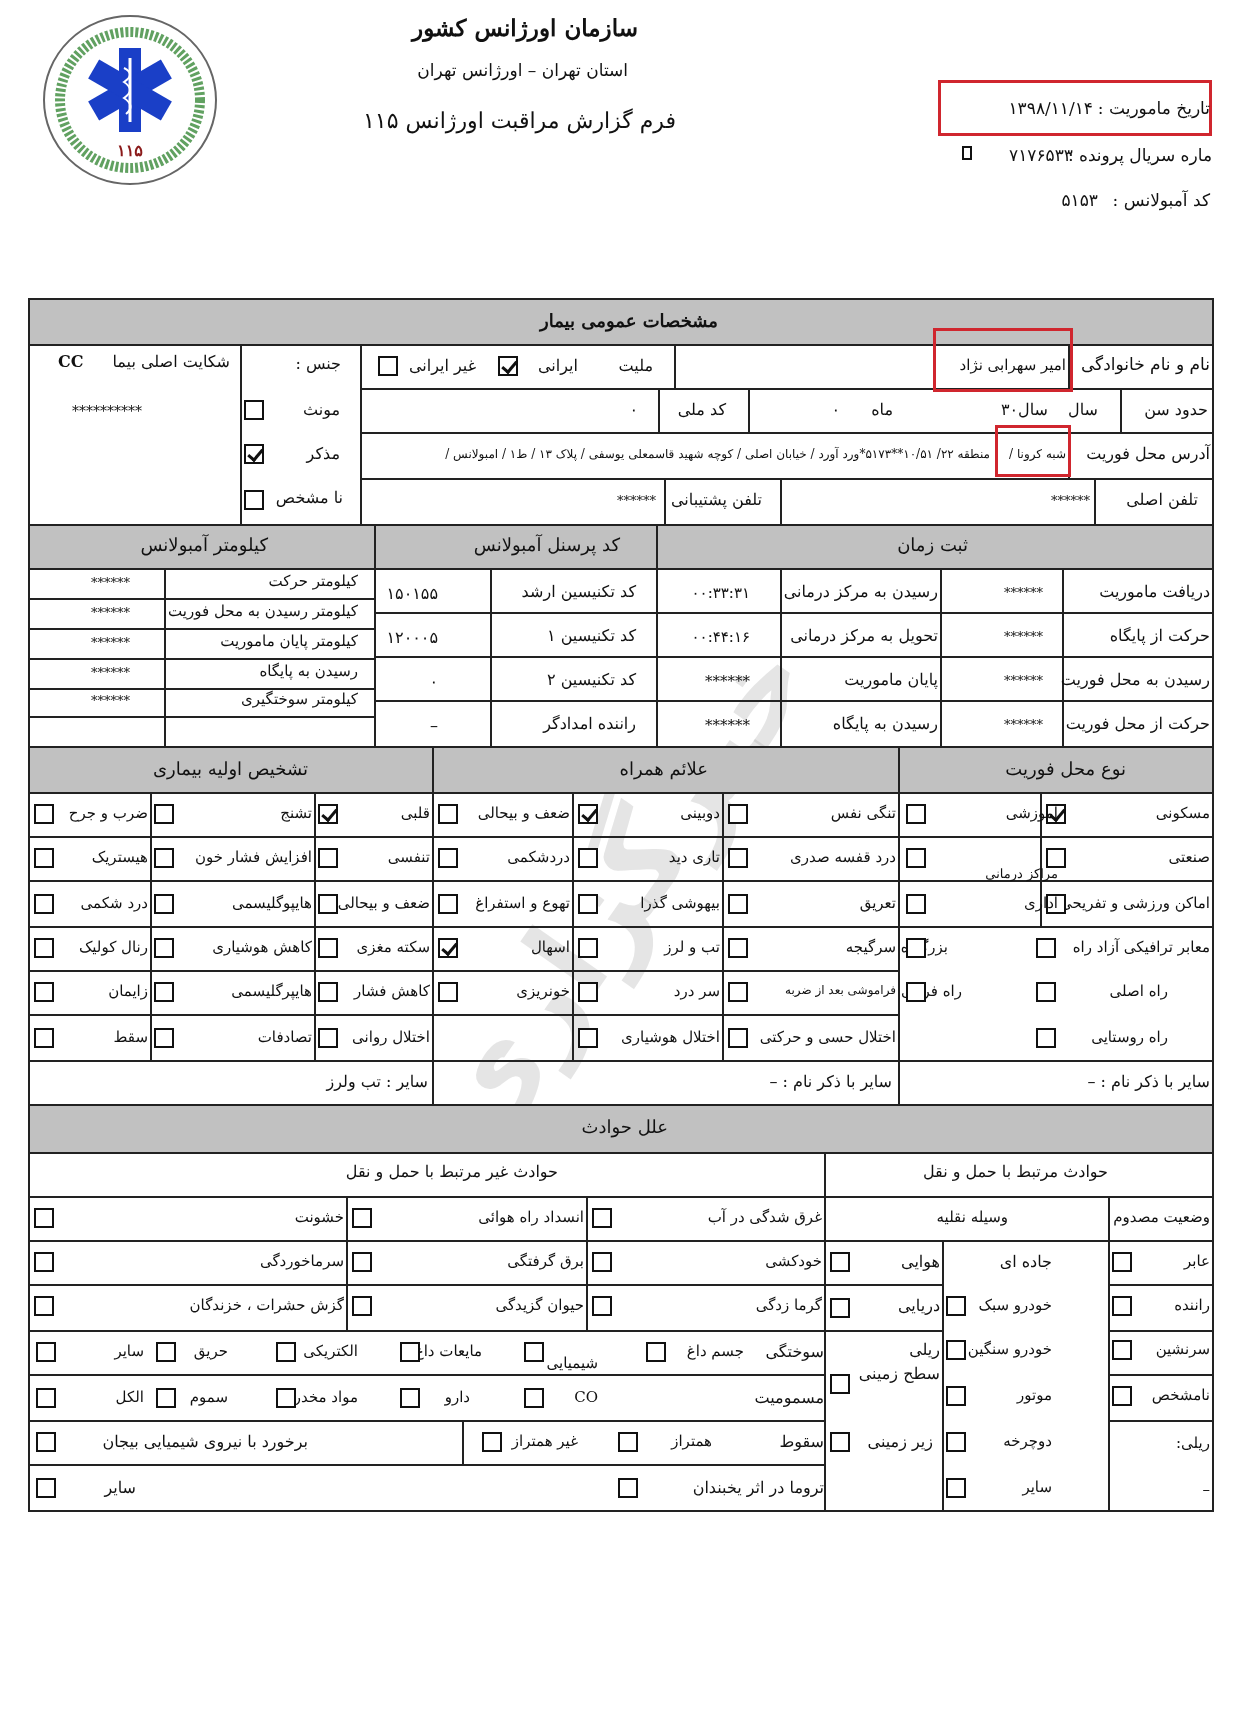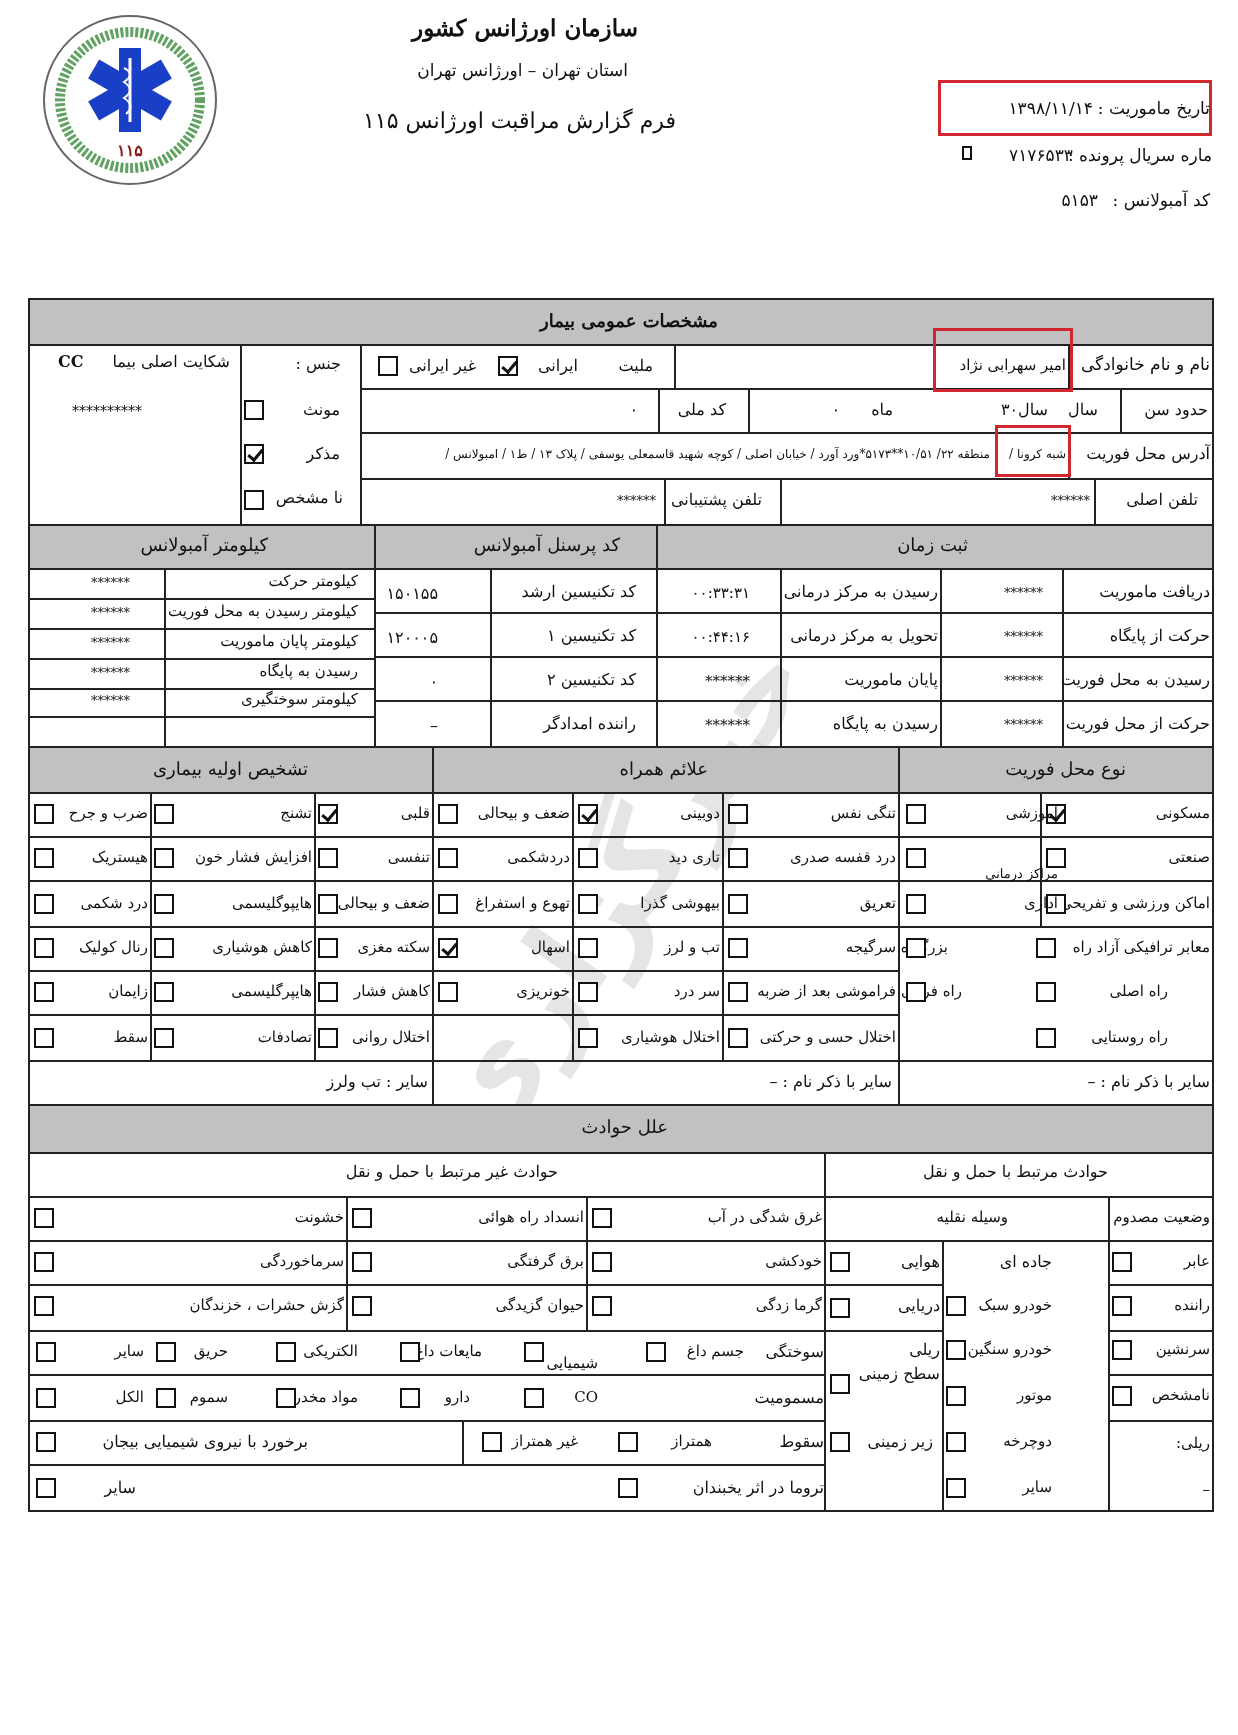--- a/index.html
+++ b/index.html
@@ -245,21 +245,21 @@
     <div class="t" style="right: 518px; top: 896px; font-size: 15px;">بیهوشی گذرا</div>
     <div class="cb" style="left: 578px; top: 894px;"></div>
     <div class="t" style="right: 668px; top: 896px; font-size: 15px;">تهوع و استفراغ</div>
     <div class="cb" style="left: 438px; top: 894px;"></div>
     <div class="t" style="right: 342px; top: 940px; font-size: 15px;">سرگیجه</div>
     <div class="cb" style="left: 728px; top: 938px;"></div>
     <div class="t" style="right: 518px; top: 940px; font-size: 15px;">تب و لرز</div>
     <div class="cb" style="left: 578px; top: 938px;"></div>
     <div class="t" style="right: 668px; top: 940px; font-size: 15px;">اسهال</div>
     <div class="cb on" style="left: 438px; top: 938px;"></div>
-    <div class="t" style="right: 342px; top: 984px; font-size: 15px;">فراموشی بعد از ضربه</div>
+    <div class="t" style="right: 342px; top: 984px; font-size: 12px;">فراموشی بعد از ضربه</div>
     <div class="cb" style="left: 728px; top: 982px;"></div>
     <div class="t" style="right: 518px; top: 984px; font-size: 15px;">سر درد</div>
     <div class="cb" style="left: 578px; top: 982px;"></div>
     <div class="t" style="right: 668px; top: 984px; font-size: 15px;">خونریزی</div>
     <div class="cb" style="left: 438px; top: 982px;"></div>
     <div class="t" style="right: 342px; top: 1030px; font-size: 15px;">اختلال حسی و حرکتی</div>
     <div class="cb" style="left: 728px; top: 1028px;"></div>
     <div class="t" style="right: 518px; top: 1030px; font-size: 15px;">اختلال هوشیاری</div>
     <div class="cb" style="left: 578px; top: 1028px;"></div>
   </div>
@@ -275,21 +275,21 @@
     <div class="t" style="right: 926px; top: 850px; font-size: 15px;">افزایش فشار خون</div>
     <div class="cb" style="left: 154px; top: 848px;"></div>
     <div class="t" style="right: 1090px; top: 850px; font-size: 15px;">هیستریک</div>
     <div class="cb" style="left: 34px; top: 848px;"></div>
     <div class="t" style="right: 808px; top: 896px; font-size: 15px;">ضعف و بیحالی</div>
     <div class="cb" style="left: 318px; top: 894px;"></div>
     <div class="t" style="right: 926px; top: 896px; font-size: 15px;">هایپوگلیسمی</div>
     <div class="cb" style="left: 154px; top: 894px;"></div>
     <div class="t" style="right: 1090px; top: 896px; font-size: 15px;">درد شکمی</div>
     <div class="cb" style="left: 34px; top: 894px;"></div>
-    <div class="t" style="right: 808px; top: 940px; font-size: 15px; font-family: Liberation Serif, serif;">سکته مغزی</div>
+    <div class="t" style="right: 808px; top: 940px; font-size: 15px;">سکته مغزی</div>
     <div class="cb" style="left: 318px; top: 938px;"></div>
     <div class="t" style="right: 926px; top: 940px; font-size: 15px;">کاهش هوشیاری</div>
     <div class="cb" style="left: 154px; top: 938px;"></div>
     <div class="t" style="right: 1090px; top: 940px; font-size: 15px;">رنال کولیک</div>
     <div class="cb" style="left: 34px; top: 938px;"></div>
     <div class="t" style="right: 808px; top: 984px; font-size: 15px;">کاهش فشار</div>
     <div class="cb" style="left: 318px; top: 982px;"></div>
     <div class="t" style="right: 926px; top: 984px; font-size: 15px;">هایپرگلیسمی</div>
     <div class="cb" style="left: 154px; top: 982px;"></div>
     <div class="t" style="right: 1090px; top: 984px; font-size: 15px;">زایمان</div>

